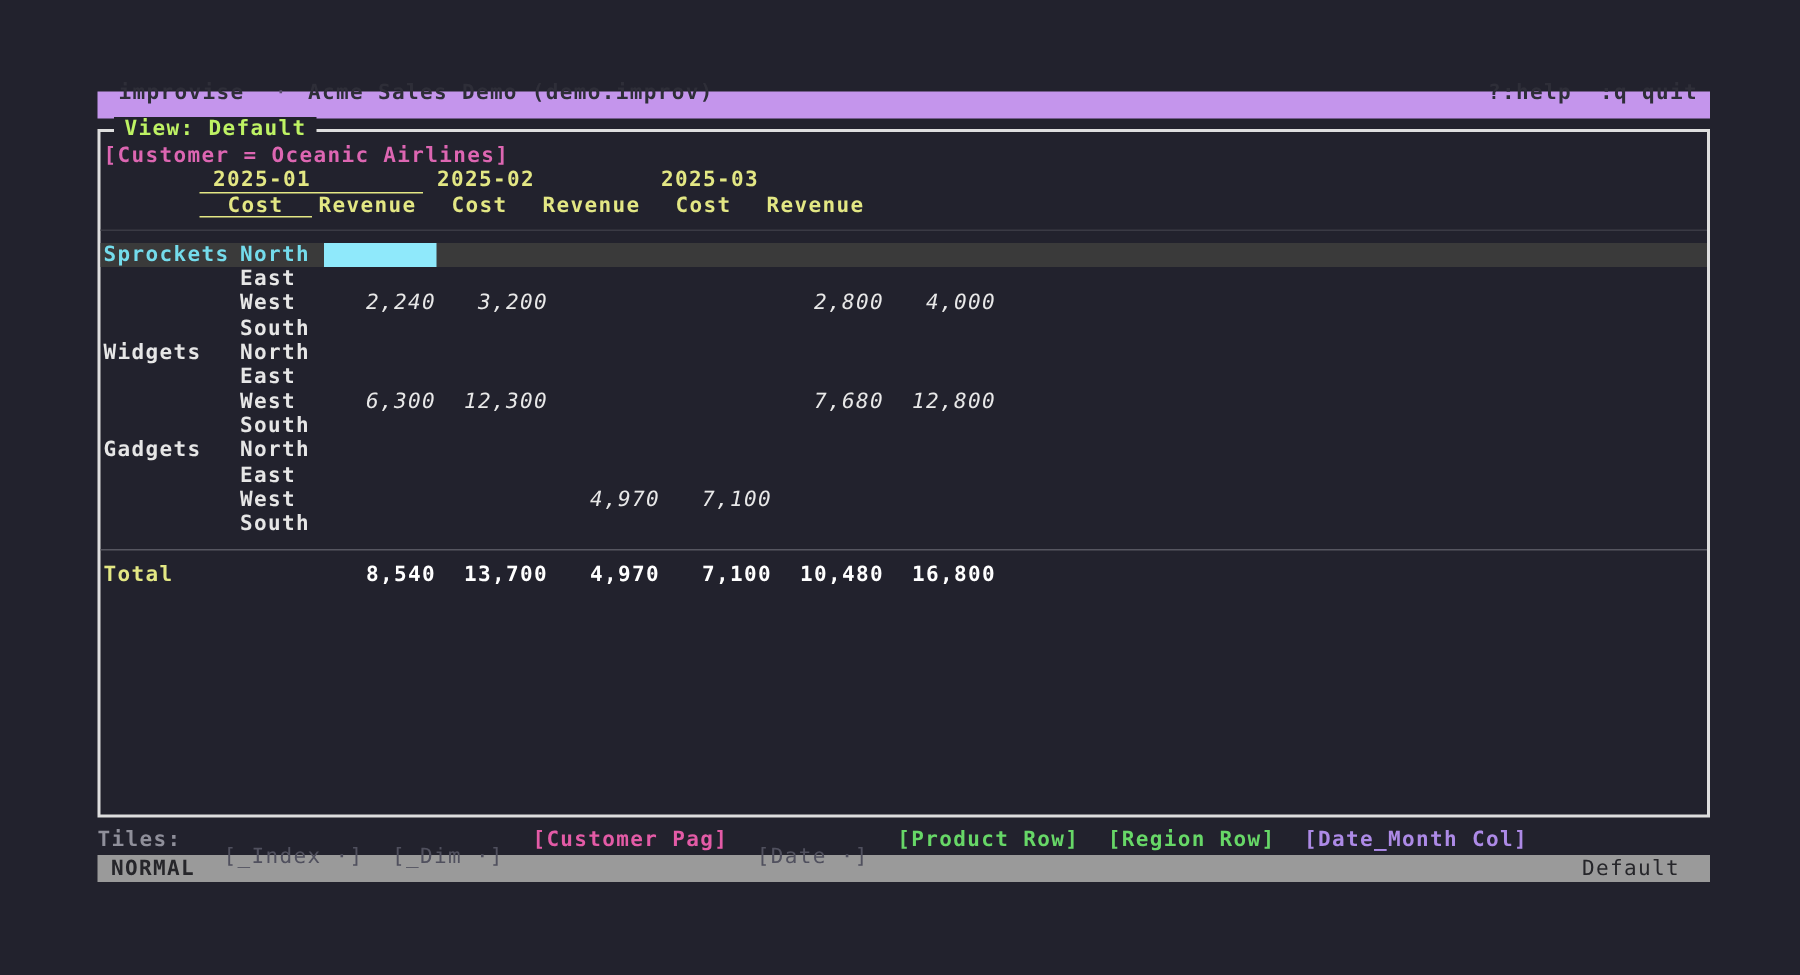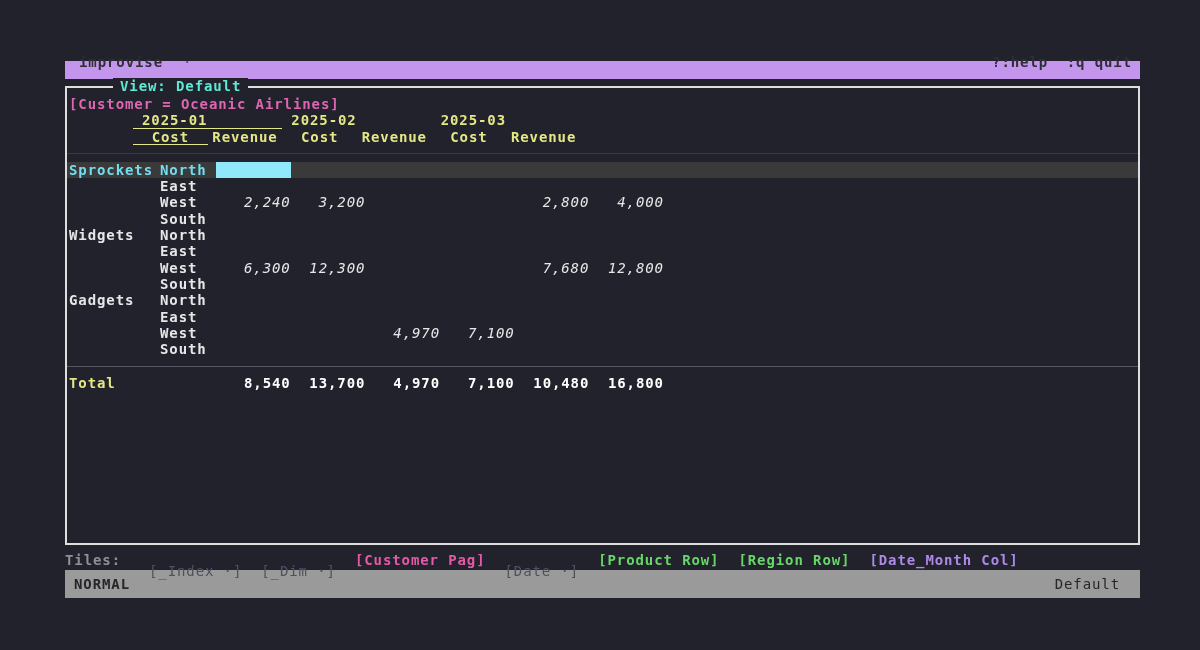--- a/index.html
+++ b/index.html
@@ -14,21 +14,21 @@
 
   
   .titlebar{height:18px;background:#c495ec;color:#2e2e38;font-weight:bold;
     display:flex;align-items:center;padding:0 8px 16px 14px;box-sizing:border-box;white-space:pre;}
   .titlebar .dot{color:#5c4e70;font-weight:normal;margin:0 13px 0 20px;}
   .titlebar .spacer{flex:1;}
 
   
   .viewbox{margin-top:7px;height:459px;border:2px solid #dedede;box-sizing:border-box;position:relative;}
   .box-title{position:absolute;top:-10px;left:9px;background:#22222d;padding:0 7px;
-    font-weight:bold;color:#5eead4;white-space:pre;margin-left:37px;}
+    font-weight:bold;color:#bef264;white-space:pre;}
   .box-inner{padding-top:8px;}
   .filter-line{color:#dd66b2;font-weight:bold;padding-left:2px;height:16.3px;white-space:pre;}
 
   .hdr-months,.hdr-measures,.row,.total-row{display:flex;height:16.3px;}
   .hdr-months,.hdr-measures{padding-left:66px;}
   .m-cell{width:149.33px;box-sizing:border-box;padding-left:9px;color:#e3e784;font-weight:bold;}
   .m-cell.sel{border-bottom:1px solid #e3e784;}
   .ms-cell{width:74.66px;box-sizing:border-box;text-align:center;color:#e3e784;font-weight:bold;}
   .ms-cell.sel{border-bottom:1px solid #e3e784;}
 
@@ -48,33 +48,34 @@
 
   
   .tiles{margin-top:7px;height:17px;display:flex;align-items:center;gap:19px;white-space:pre;}
   .tiles-label{color:#8f8f9a;font-weight:bold;margin-right:9px;}
   .tile.dim{color:#50505e;margin-top:22px;}
   .tile.pink{color:#e35ba6;font-weight:bold;}
   .tile.green{color:#67d767;font-weight:bold;}
   .tile.purple{color:#ad8ae6;font-weight:bold;}
 
   
-  .statusbar{margin-top:1px;height:28px;background:#9a9a9a;color:#26262a;
+  .statusbar{margin-top:1px;height:18px;background:#9a9a9a;color:#26262a;
     display:flex;align-items:center;padding:0 20px 0 9px;box-sizing:border-box;white-space:pre;}
   .statusbar .mode{font-weight:bold;margin-right:18px;}
   .statusbar .spacer{flex:1;}
 </style>
 </head>
 <body>
 
 <div class="terminal">
 
   <div class="titlebar">
     <span>improvise</span>
     <span class="dot">·</span>
+    <span>Acme Sales Demo (demo.improv)</span>
     <span class="spacer"></span>
     <span>?:help  :q quit</span>
   </div>
 
   <div class="viewbox">
     <div class="box-title">View: Default</div>
     <div class="box-inner">
       <div class="filter-line">[Customer = Oceanic Airlines]</div>
 
       <div class="hdr-months" id="months">

